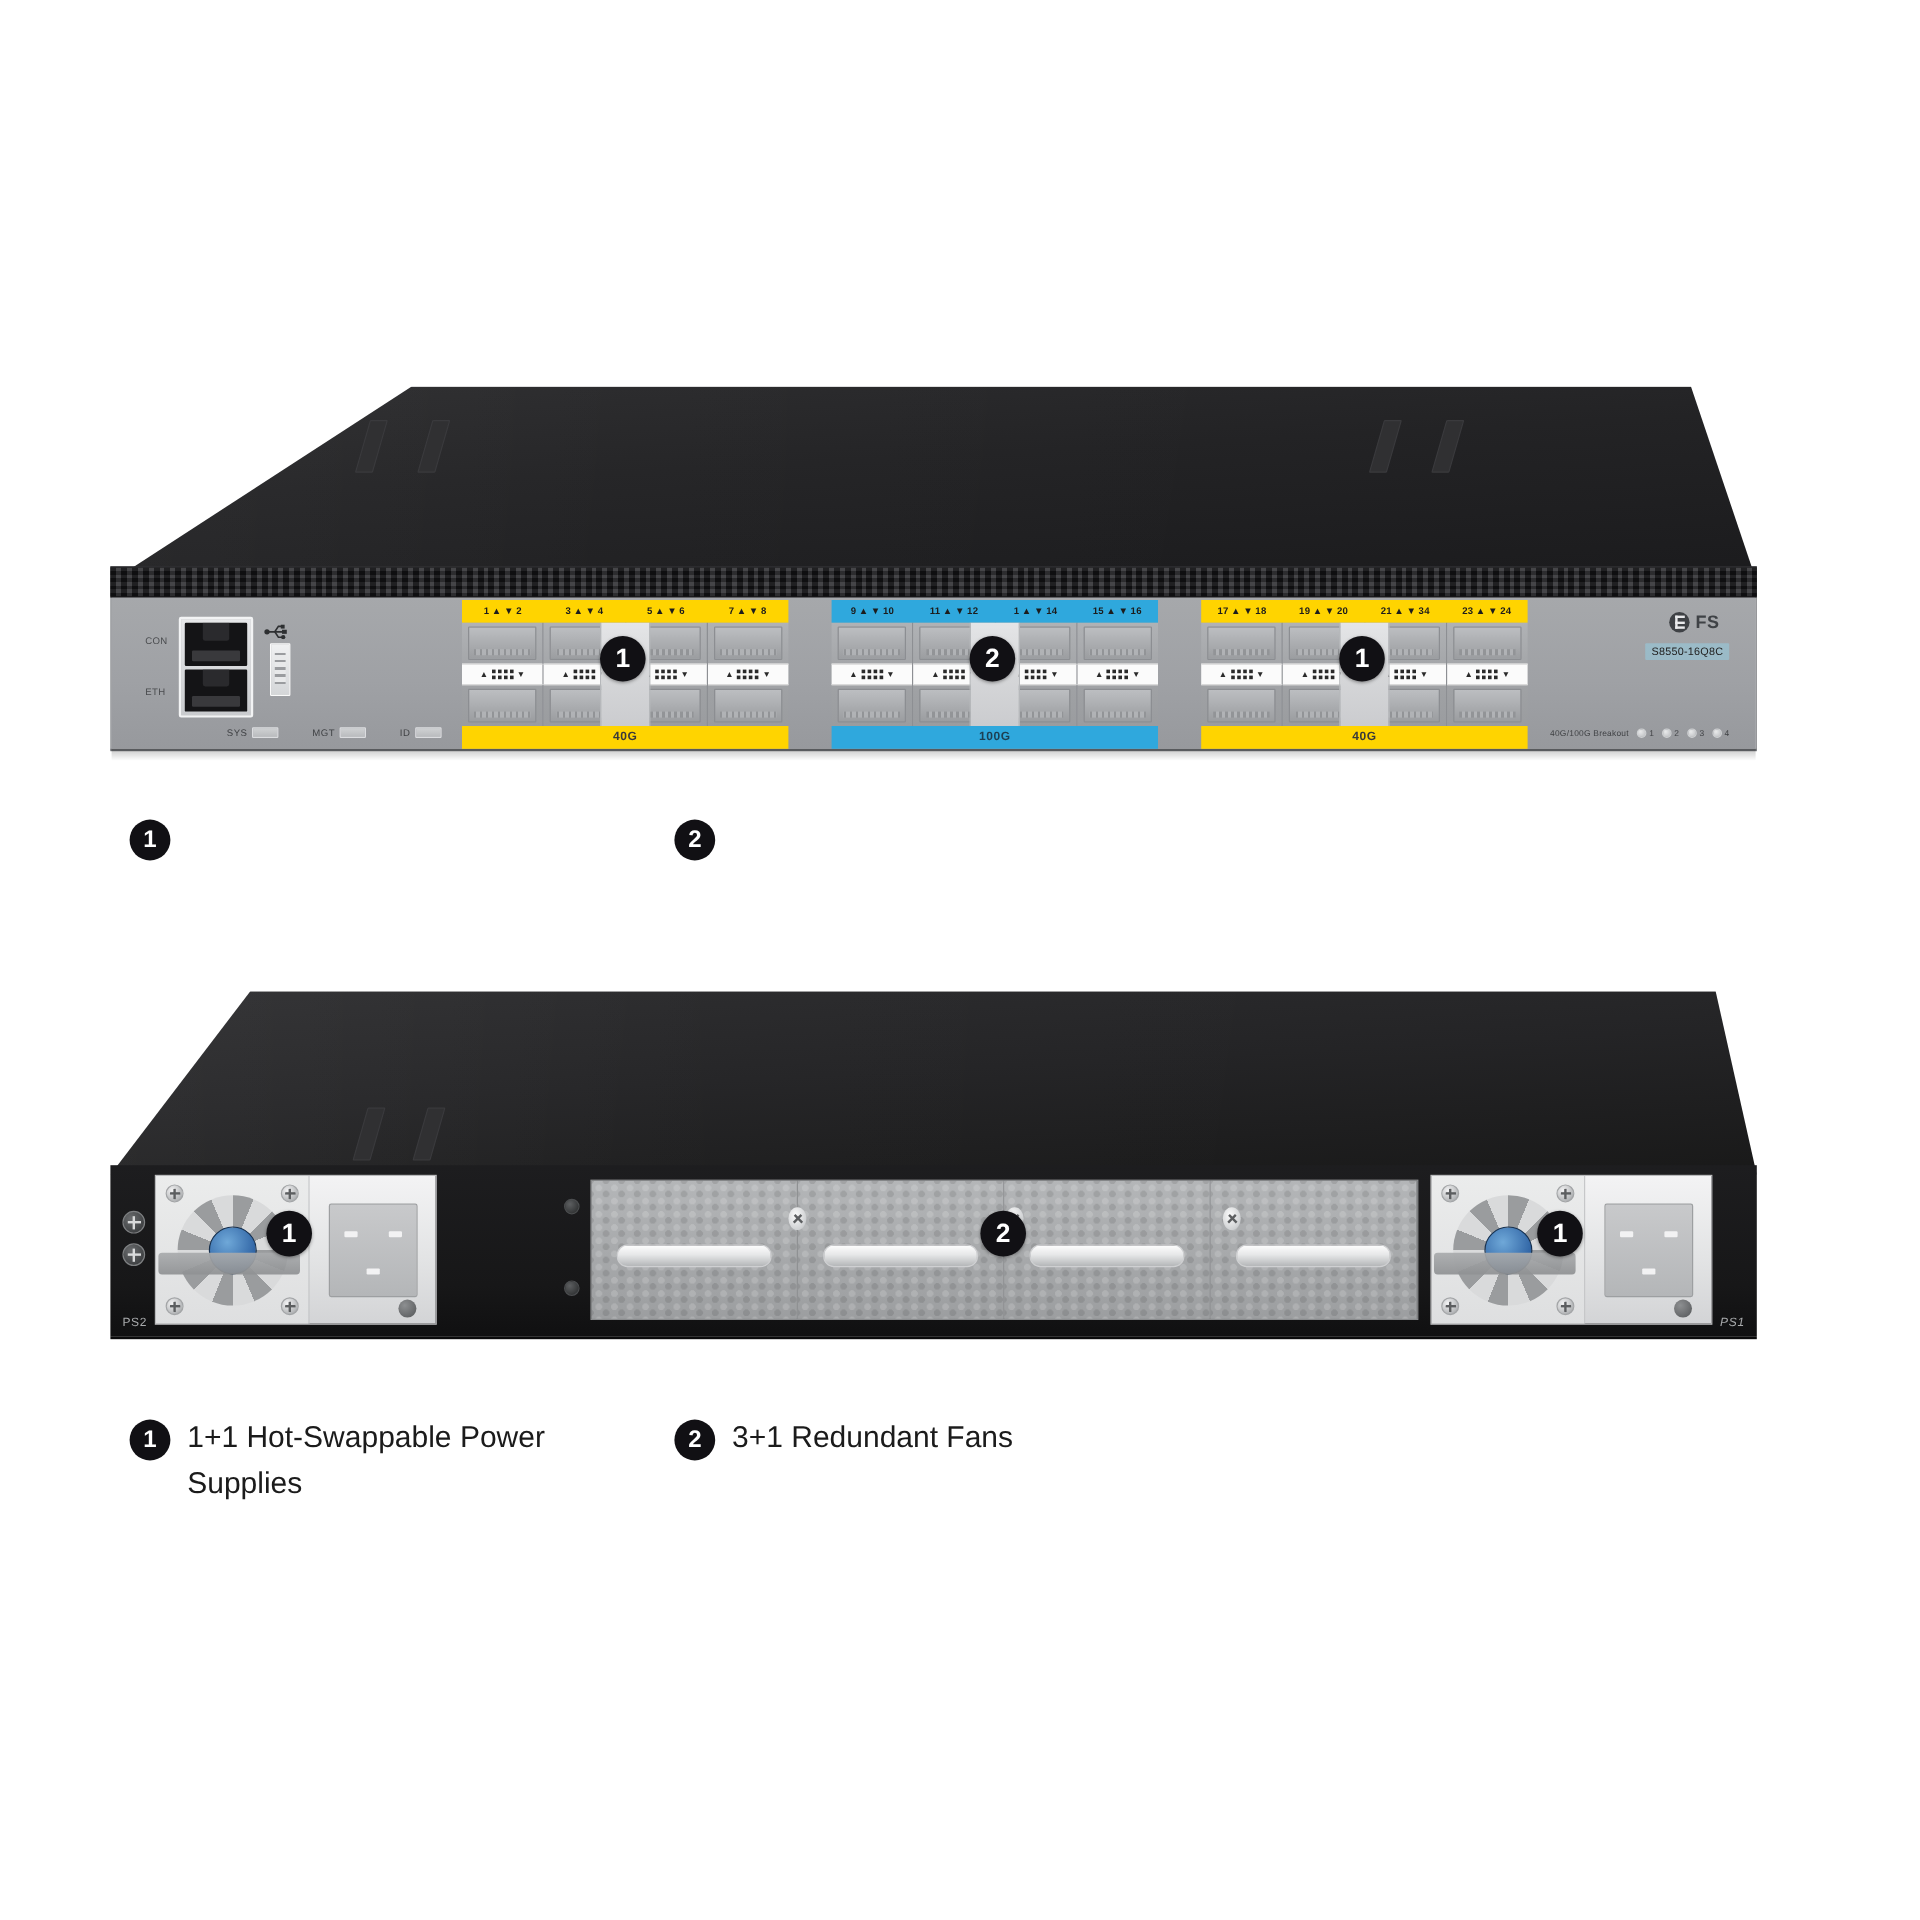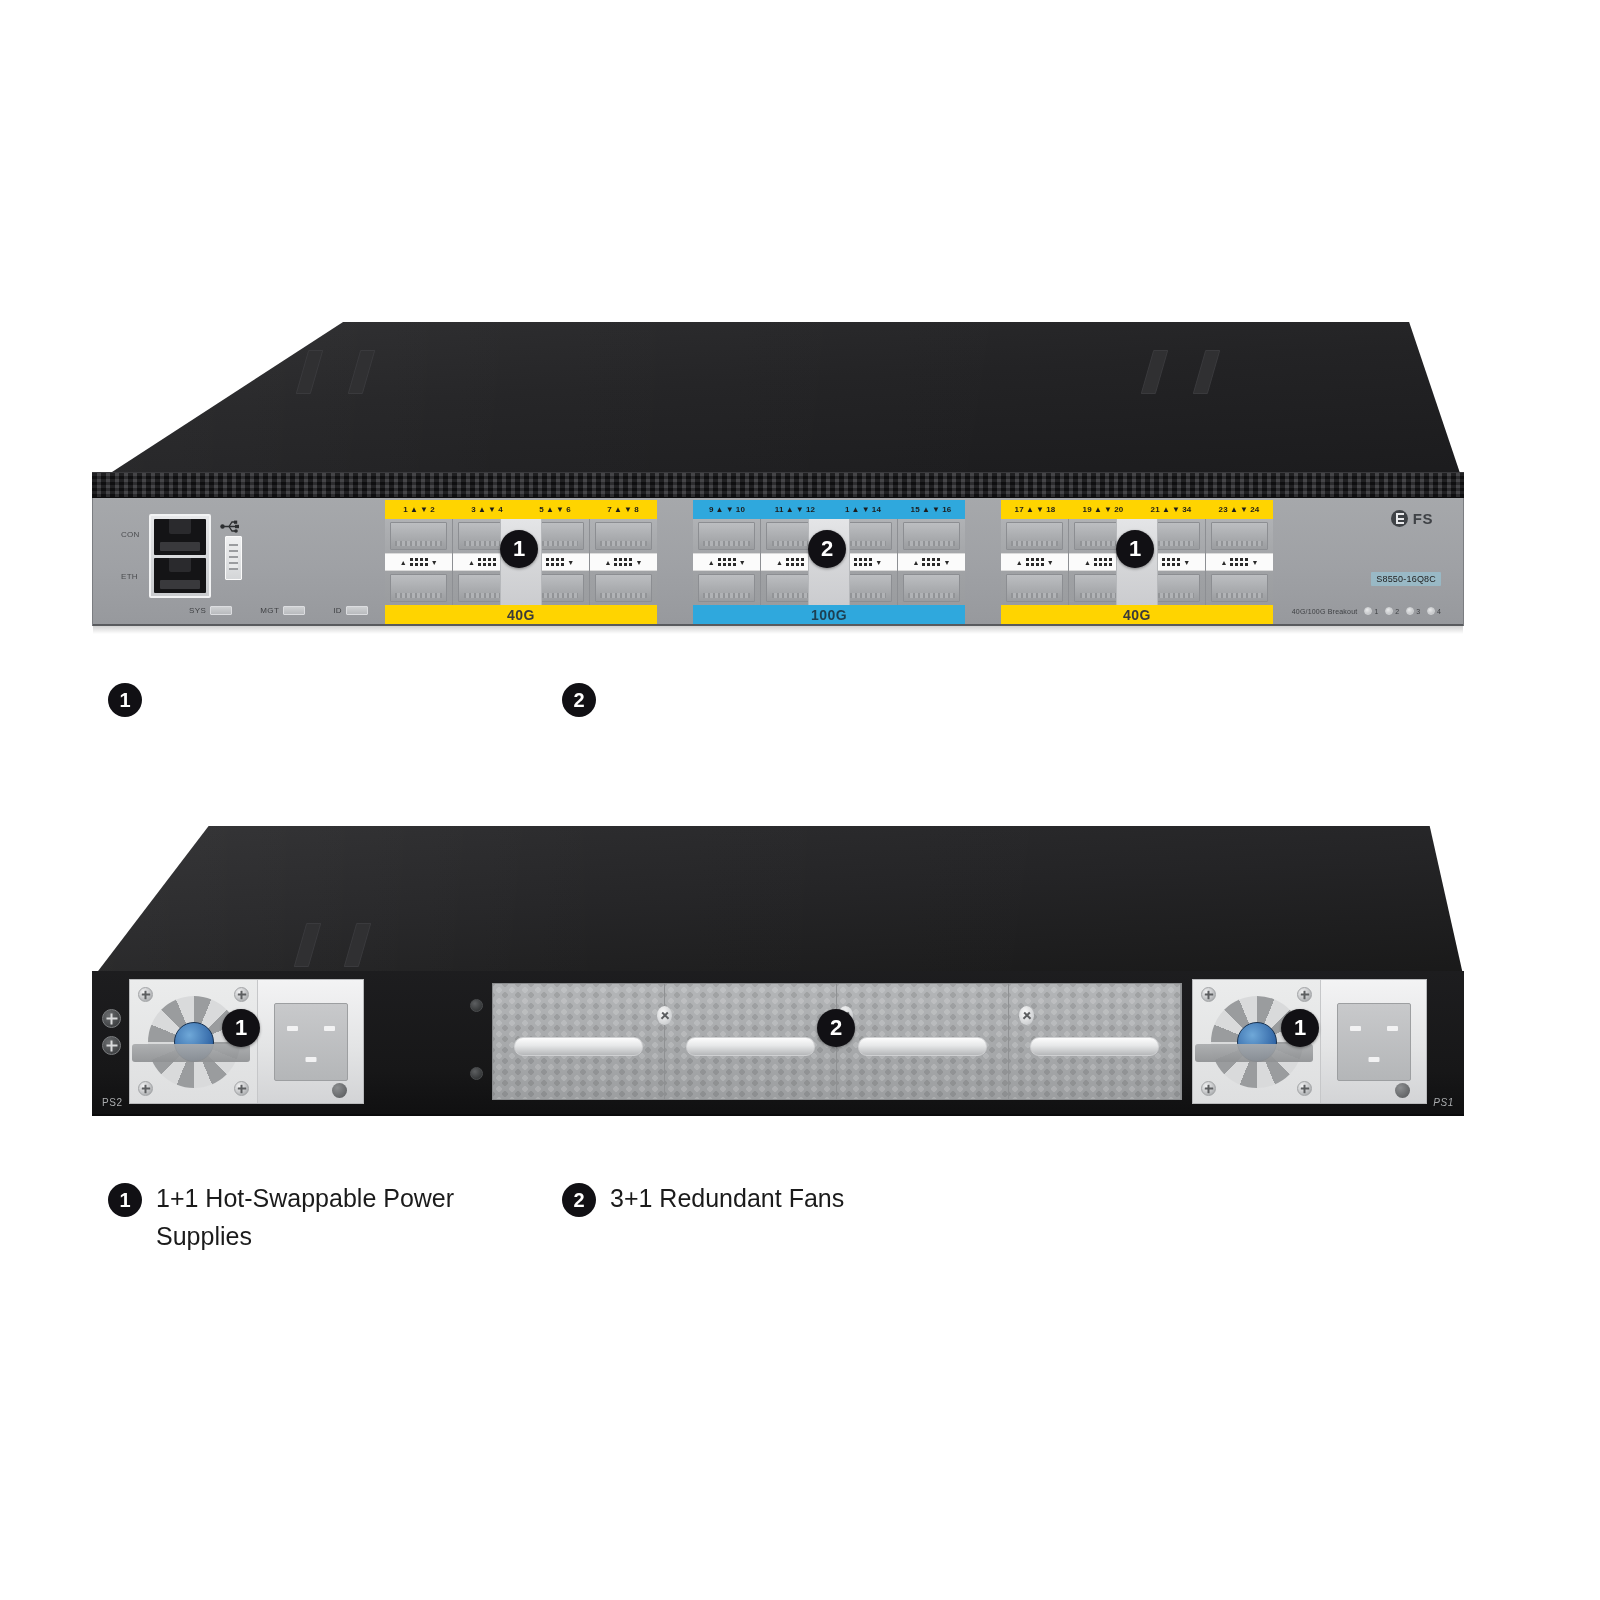--- a/index.html
+++ b/index.html
@@ -168,21 +168,21 @@
     position: absolute; top: 2px; height: 124px;
     background: transparent;
   }
   .band {
     position: absolute; left: 0; width: 100%; height: 19px;
     display: flex;
   }
   .band-top { top: 0; }
   .band-bot { bottom: 0; align-items: center; justify-content: center; }
   .band-bot .speed {
-    font-size: 14px; font-weight: 600; color: #3a3a3a; letter-spacing: .5px;
+    font-size: 10px; font-weight: 600; color: #3a3a3a; letter-spacing: .5px;
   }
   .band.yellow { background: #ffd400; }
   .band.blue   { background: #2fa8dd; }
   .band.blue .speed { color: #1d3f52; }
   .band-top .pair-label {
     flex: 1;
     display: flex; align-items: center; justify-content: center;
     gap: 2px;
     font-size: 8px; font-weight: 600; color: #1c1c1c;
     letter-spacing: .2px;
@@ -263,21 +263,20 @@
   }
   .fs-word { font-size: 15px; font-weight: 700; color: #3f4246; letter-spacing: .5px; }
   .model-plate {
     position: absolute; right: 22px; top: 38px;
     padding: 2px 5px;
     background: rgba(150,205,225,.55);
     color: #222;
     font-size: 9px;
     letter-spacing: .2px;
     border-radius: 1px;
-    margin-top: 36px;
   }
   .breakout-row {
     position: absolute; right: 22px; bottom: 9px;
     display: flex; align-items: center; gap: 7px;
   }
   .breakout-row .bk-label { font-size: 7px; color: #3f4144; letter-spacing: .2px; }
   .bk-led { display: flex; align-items: center; gap: 2px; }
   .bk-dot {
     width: 8px; height: 8px; border-radius: 50%;
     background: radial-gradient(circle at 35% 30%, #e9eaeb, #b9bbbe);

